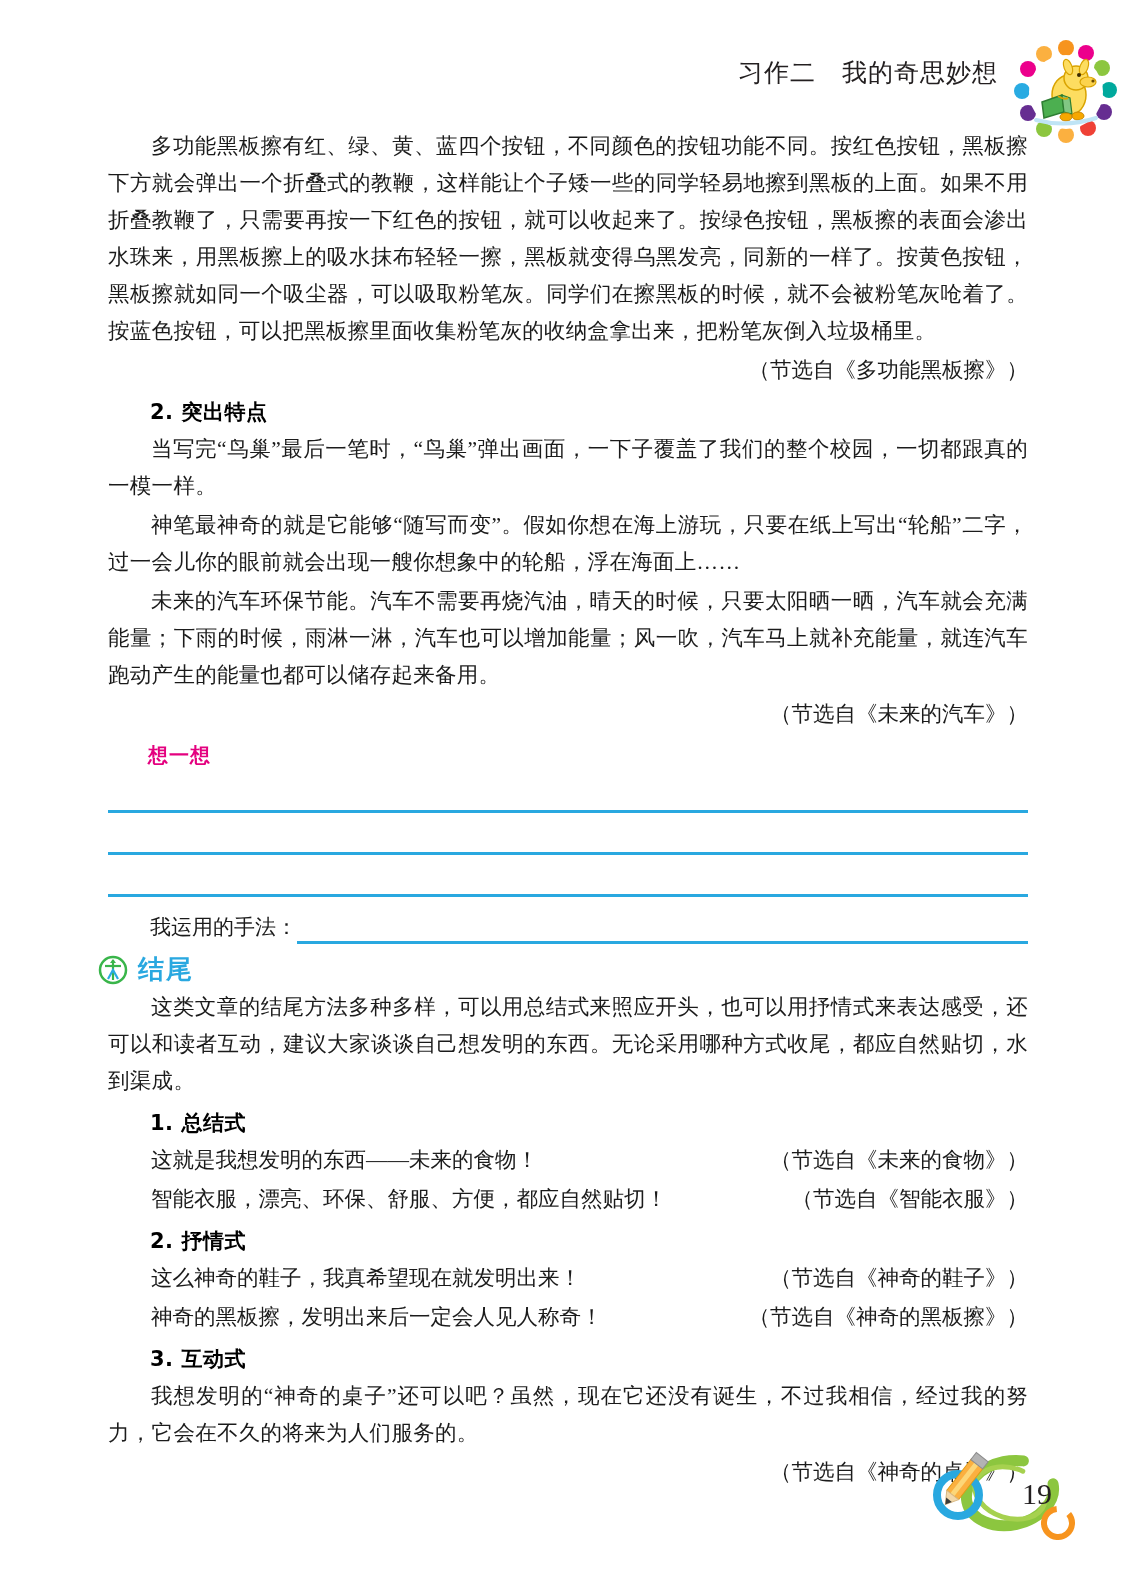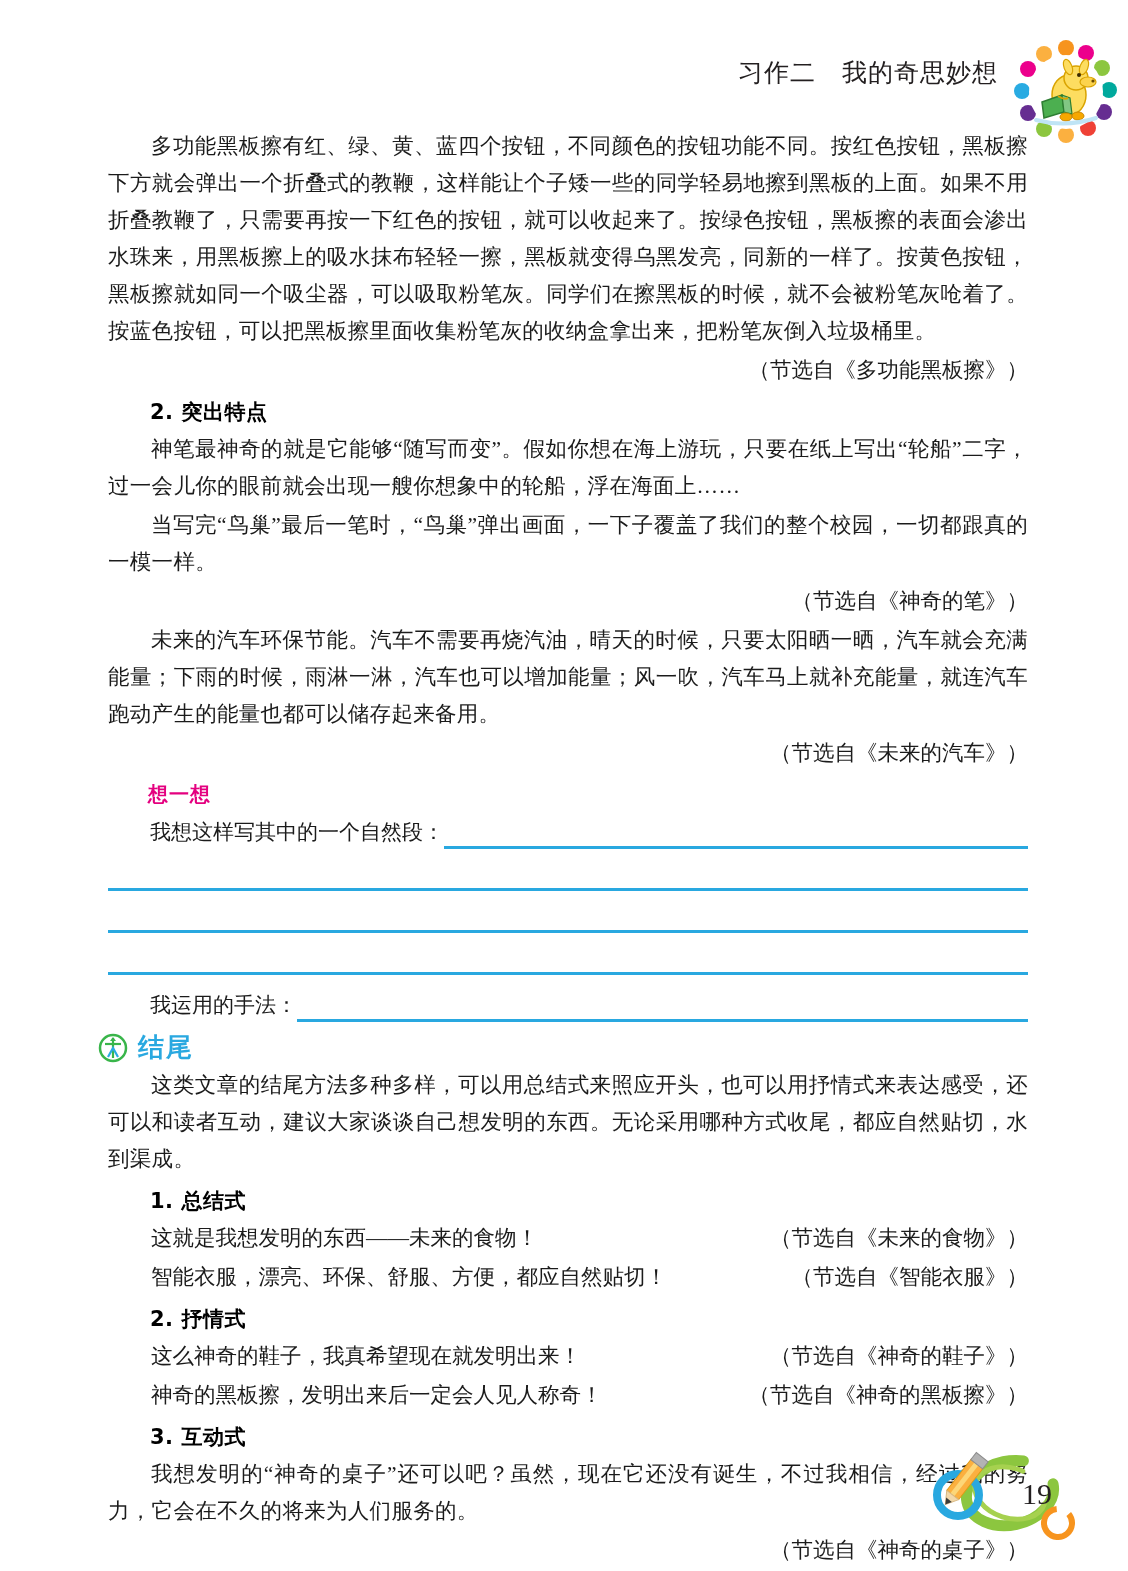--- a/index.html
+++ b/index.html
@@ -236,40 +236,32 @@
   <div class="content">
 
     <p class="body">多功能黑板擦有红、绿、黄、蓝四个按钮，不同颜色的按钮功能不同。按红色按钮，黑板擦下方就会弹出一个折叠式的教鞭，这样能让个子矮一些的同学轻易地擦到黑板的上面。如果不用折叠教鞭了，只需要再按一下红色的按钮，就可以收起来了。按绿色按钮，黑板擦的表面会渗出水珠来，用黑板擦上的吸水抹布轻轻一擦，黑板就变得乌黑发亮，同新的一样了。按黄色按钮，黑板擦就如同一个吸尘器，可以吸取粉笔灰。同学们在擦黑板的时候，就不会被粉笔灰呛着了。按蓝色按钮，可以把黑板擦里面收集粉笔灰的收纳盒拿出来，把粉笔灰倒入垃圾桶里。</p>
     <div class="src-line">
       <span class="txt"></span>
       <span class="att">（节选自《多功能黑板擦》）</span>
     </div>
 
     <h3 class="numhead">2. 突出特点</h3>
 
+    <p class="body">当写完“鸟巢”最后一笔时，“鸟巢”弹出画面，一下子覆盖了我们的整个校园，一切都跟真的一模一样。</p>
+
     <p class="body">神笔最神奇的就是它能够“随写而变”。假如你想在海上游玩，只要在纸上写出“轮船”二字，过一会儿你的眼前就会出现一艘你想象中的轮船，浮在海面上……</p>
-
-    <p class="body">当写完“鸟巢”最后一笔时，“鸟巢”弹出画面，一下子覆盖了我们的整个校园，一切都跟真的一模一样。</p>
-    <div class="src-line">
-      <span class="txt"></span>
-      <span class="att">（节选自《神奇的笔》）</span>
-    </div>
 
     <p class="body">未来的汽车环保节能。汽车不需要再烧汽油，晴天的时候，只要太阳晒一晒，汽车就会充满能量；下雨的时候，雨淋一淋，汽车也可以增加能量；风一吹，汽车马上就补充能量，就连汽车跑动产生的能量也都可以储存起来备用。</p>
     <div class="src-line">
       <span class="txt"></span>
       <span class="att">（节选自《未来的汽车》）</span>
     </div>
 
     <div class="think-head">想一想</div>
 
-    <div class="fill-row">
-      <span class="fill-label">我想这样写其中的一个自然段：</span>
-      <span class="fill-line"></span>
-    </div>
     <div class="blank-line"></div>
     <div class="blank-line"></div>
     <div class="blank-line"></div>
 
     <div class="spacer-sm"></div>
 
     <div class="fill-row">
       <span class="fill-label">我运用的手法：</span>
       <span class="fill-line"></span>
     </div>

